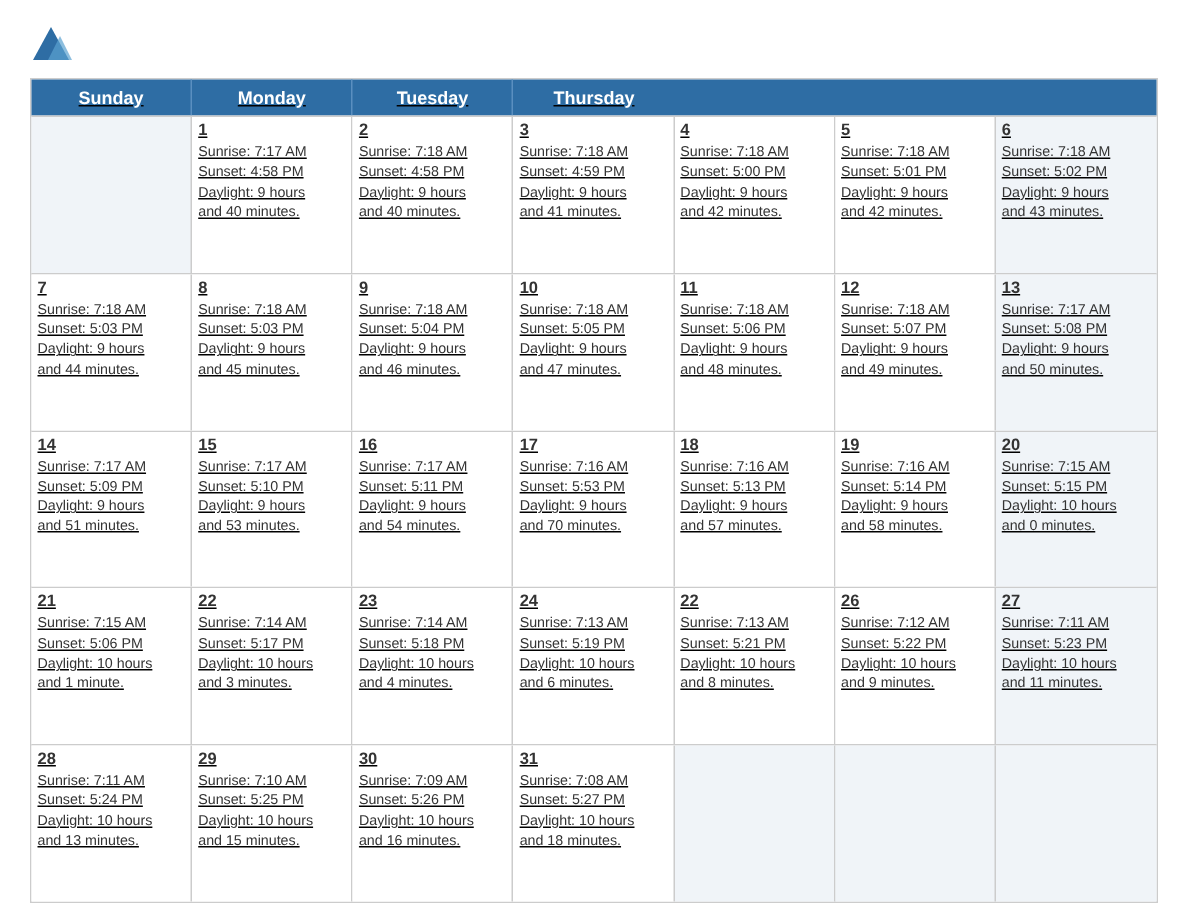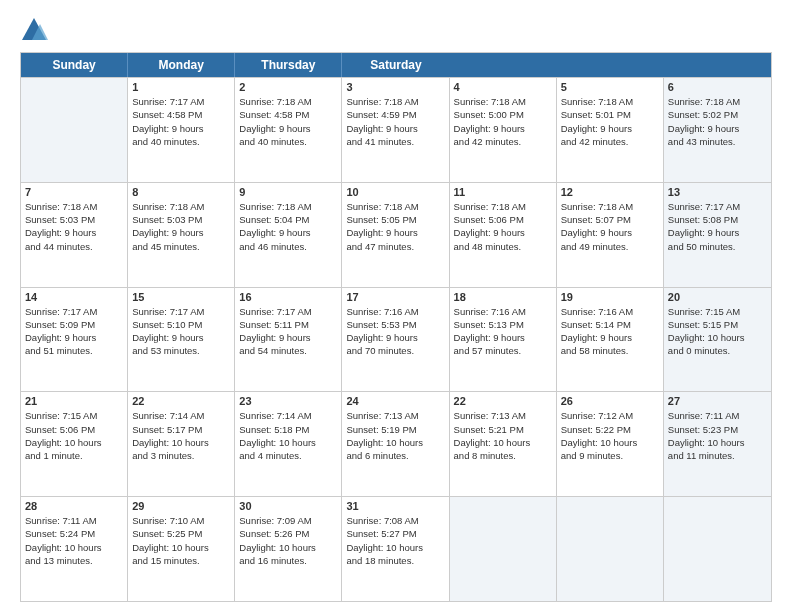--- a/index.html
+++ b/index.html
@@ -57,20 +57,21 @@
     }
     .title-location {
       font-size: 16px;
       color: #444;
     }
     .calendar {
       flex: 1;
       display: flex;
       flex-direction: column;
       border: 1px solid #ccc;
+      text-decoration: underline;
     }
     .cal-header {
       display: grid;
       grid-template-columns: repeat(7, 1fr);
       background: #2e6da4;
     }
     .cal-header-cell {
       color: #fff;
       font-size: 12px;
       font-weight: bold;
@@ -130,22 +131,22 @@
     </div>
     <div class="title-section">
       <div class="title-month"></div>
       <div class="title-location"></div>
     </div>
   </div>
   <div class="calendar">
     <div class="cal-header" id="cal-header-row">
         <div class="cal-header-cell">Sunday</div>
         <div class="cal-header-cell">Monday</div>
+        <div class="cal-header-cell">Tuesday</div>
         <div class="cal-header-cell">Thursday</div>
-        <div class="cal-header-cell">Saturday</div>
       </div>
     <div class="cal-body" id="cal-body">
         <div class="cal-row">
           <div class="cal-cell shaded empty"></div>
           <div class="cal-cell">
             <span class="day-num">1</span>
             <span class="cell-line">Sunrise: 7:17 AM</span>
             <span class="cell-line">Sunset: 4:58 PM</span>
             <span class="cell-line">Daylight: 9 hours</span>
             <span class="cell-line">and 40 minutes.</span>

